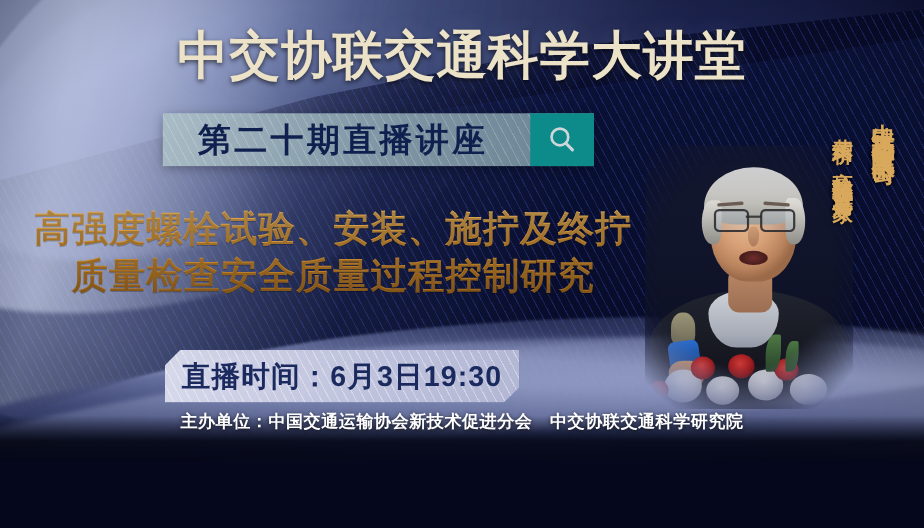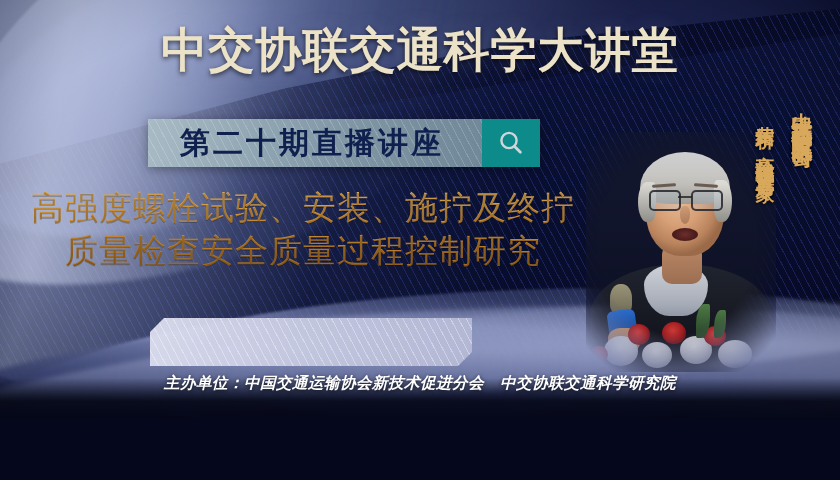--- a/index.html
+++ b/index.html
@@ -181,40 +181,39 @@
     text-shadow:0 2px 5px rgba(0,0,0,.65), 0 0 18px rgba(140,150,210,.25);
     transform:scaleX(.98);
     white-space:nowrap;
   }
 
   .search-bar{
     position:absolute; left:148px; top:103px; width:392px; height:48px;
     background:linear-gradient(100deg, rgba(170,190,198,.92) 0%, rgba(136,160,172,.90) 55%, rgba(120,146,160,.88) 100%);
     display:flex; align-items:center;
     box-shadow:0 2px 10px rgba(0,0,0,.35);
-    margin-top:16px;
   }
   .search-bar .stripes{
     position:absolute; inset:0;
     background:repeating-linear-gradient(62deg, rgba(255,255,255,.17) 0 1px, rgba(255,255,255,0) 1px 7px);
     pointer-events:none;
   }
   .search-text{
     position:relative; flex:1; text-align:center; padding-right:6px;
     font-size:30px; font-weight:bold; color:#10204e; letter-spacing:3px;
   }
   .search-btn{
     position:relative; width:58px; height:100%; background:#0d8a8a;
     display:flex; align-items:center; justify-content:center; flex:0 0 58px;
   }
   .search-btn svg{ display:block; }
 
   .lecture-title{
     position:absolute; left:8px; top:186px; width:590px;
-    text-align:center; font-size:33px; line-height:43px; font-weight:normal;
+    text-align:center; font-size:33px; line-height:43px; font-weight:bold;
     letter-spacing:1px;
     background:linear-gradient(180deg,#e0ad5a 0%, #cf9238 38%, #bb7d28 72%, #9e661d 100%);
     -webkit-background-clip:text; background-clip:text; color:transparent;
     text-shadow:0 1px 0 rgba(0,0,0,.22);
     white-space:pre-line;
   }
 
   .time-badge{
     position:absolute; left:150px; top:318px; width:322px; height:48px;
     background:linear-gradient(100deg, rgba(219,221,238,.96) 0%, rgba(200,203,226,.93) 45%, rgba(182,186,214,.92) 100%);
@@ -238,21 +237,20 @@
     text-shadow:0 1px 3px rgba(0,0,0,.7);
   }
   .v-org{ right:24px; top:96px; font-size:21px; }
   .v-speaker{ right:62px; top:110px; font-size:19px; }
 
   .footer{
     position:absolute; left:0; right:0; bottom:26px; text-align:center;
     font-size:15.5px; font-weight:bold; color:#ffffff; letter-spacing:.5px;
     text-shadow:0 1px 4px rgba(0,0,0,.75);
     white-space:nowrap;
-    font-style:italic;
   }
 </style>
 </head>
 <body>
 
 <div id="poster">
 
   <div class="bg-base"></div>
   <div class="right-glow"></div>
   <div class="bg-dark"></div>
@@ -314,20 +312,21 @@
         <line x1="18.4" y1="18.2" x2="24.4" y2="24.2" stroke="#cfd6da" stroke-width="2.8" stroke-linecap="round"></line>
       </svg>
     </span>
   </div>
 
   <div class="lecture-title">高强度螺栓试验、安装、施拧及终拧
 质量检查安全质量过程控制研究</div>
 
   <div class="time-badge">
     <span class="stripes"></span>
+    <span class="time-text">直播时间：6月3日19:30</span>
   </div>
 
   <div class="vtext v-org">中铁大桥科学研究院有限公司</div>
   <div class="vtext v-speaker">黄绍桥　高栓试验研究首席专家</div>
 
   <div class="footer">主办单位：中国交通运输协会新技术促进分会　中交协联交通科学研究院</div>
 
 </div>
 
 </body></html>

